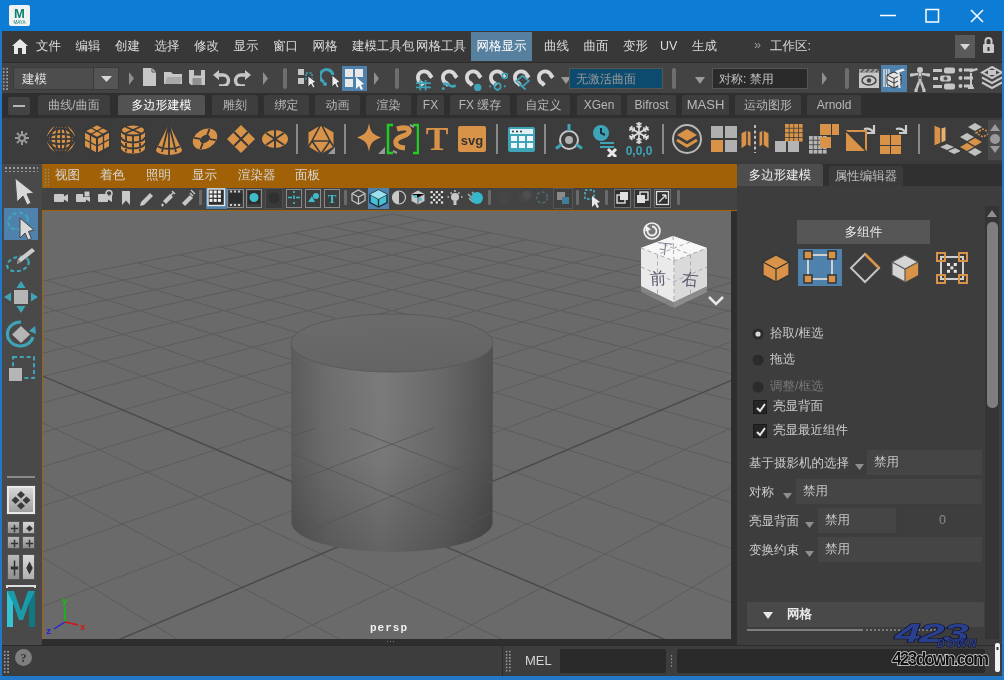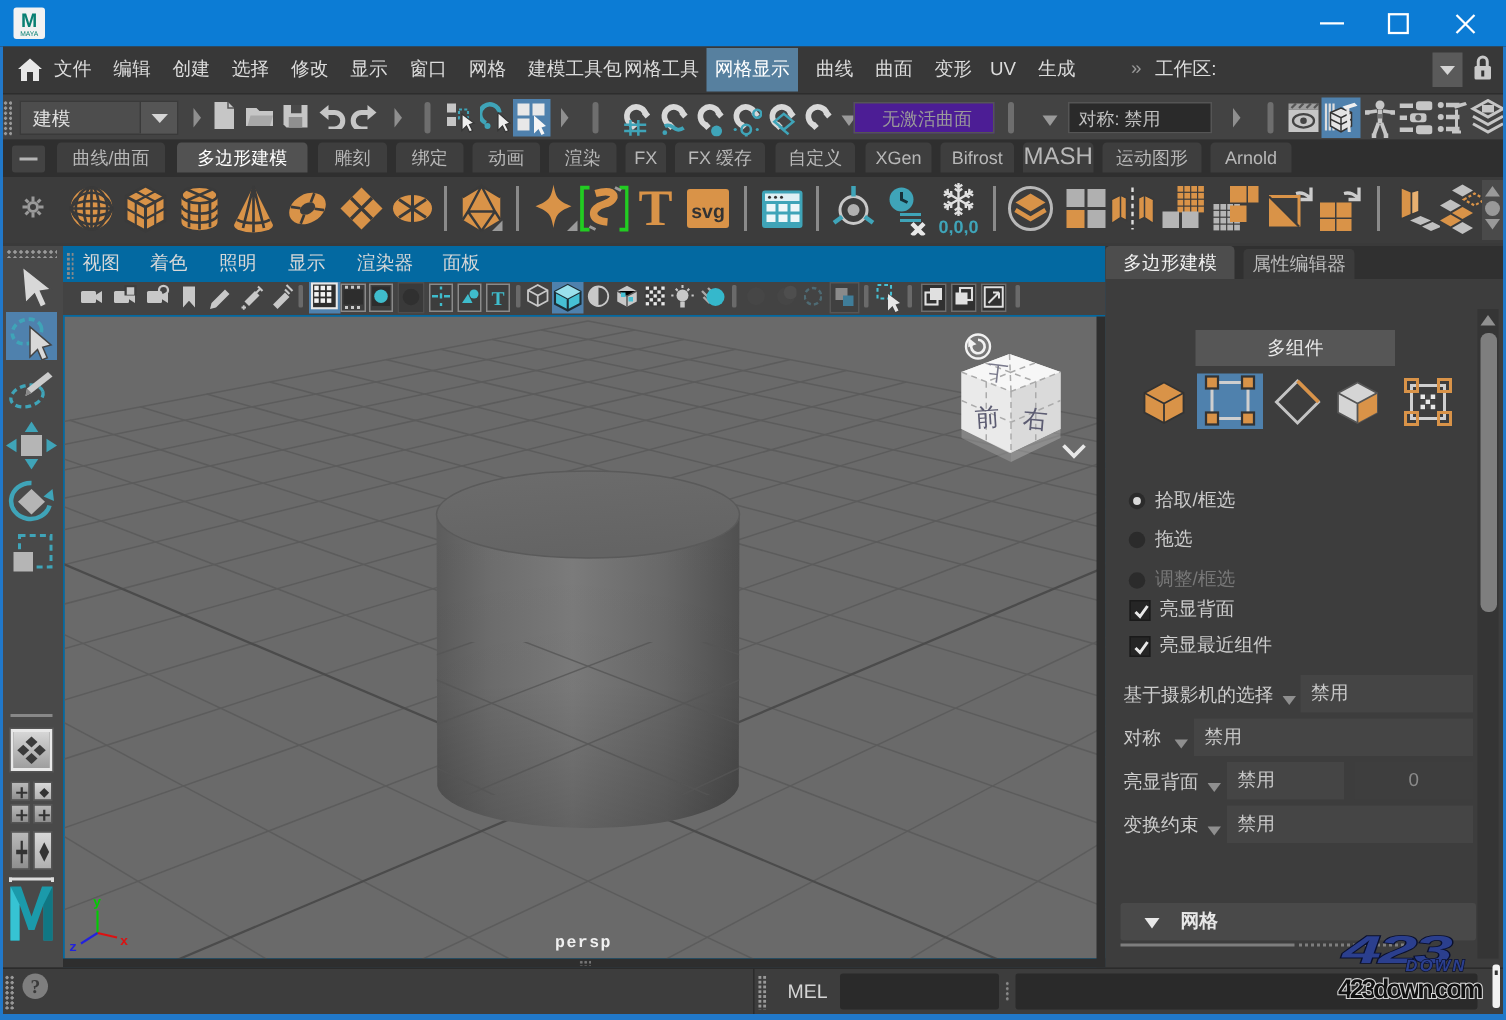--- a/index.html
+++ b/index.html
@@ -159,21 +159,21 @@
     <div style="position:absolute;left:535px;top:4px;width:21px;height:24px;"><svg width="21" height="24" viewBox="0 0 20 22">
         <g transform="rotate(-42 10 10)">
           <path d="M4.5 12 A6 6 0 1 1 15.5 12" fill="none" stroke="#d8d8d8" stroke-width="3.6"></path>
           <rect x="2.6" y="11" width="3.8" height="3.5" fill="#d8d8d8"></rect>
           <rect x="13.6" y="11" width="3.8" height="3.5" fill="#d8d8d8"></rect>
         </g>
       </svg></div>
     <div style="position:absolute;left:560px;top:11px"><svg width="12" height="9">
         <path d="M1 1 L11 1 L6 8 Z" fill="#9a9a9a"></path>
       </svg></div>
-    <div style="position:absolute;left:569px;top:5px;width:94px;height:21px;background:#4c1d95;border:1px solid #555;color:#9a9a9a;font-size:12px;line-height:20px;padding-left:18px">无激活曲面</div>
+    <div style="position:absolute;left:569px;top:5px;width:94px;height:21px;background:#0c4a6e;border:1px solid #555;color:#9a9a9a;font-size:12px;line-height:20px;padding-left:6px">无激活曲面</div>
     <div style="position:absolute;left:672px;top:5px;width:4px;height:21px;background:#6e6e6e;border-radius:2px"></div>
     <div style="position:absolute;left:694px;top:11px"><svg width="12" height="9">
         <path d="M1 1 L11 1 L6 8 Z" fill="#9a9a9a"></path>
       </svg></div>
     <div style="position:absolute;left:712px;top:5px;width:96px;height:21px;background:#2a2a2a;border:1px solid #555;color:#c0c0c0;font-size:12px;line-height:20px;padding-left:6px">对称: 禁用</div>
     <div style="position:absolute;left:820px;top:7px"><svg width="8" height="17">
         <path d="M2 2 L7 8.5 L2 15 Z" fill="#8f8f8f"></path>
       </svg></div>
     <div style="position:absolute;left:845px;top:5px;width:4px;height:21px;background:#6e6e6e;border-radius:2px"></div>
     <div style="position:absolute;left:858px;top:4px;width:22px;height:24px"><svg width="22" height="24" viewBox="0 0 22 24">
@@ -242,21 +242,21 @@
     <div style="position:absolute;left:118px;top:2px;width:87px;height:20px;background:#525252;color:#ffffff;text-align:center;line-height:20px;border-radius:3px 3px 0 0;font-size:12px">多边形建模</div>
     <div style="position:absolute;left:212px;top:2px;width:46px;height:20px;background:#3e3e3e;color:#b8b8b8;text-align:center;line-height:20px;border-radius:3px 3px 0 0;font-size:12px">雕刻</div>
     <div style="position:absolute;left:264px;top:2px;width:45px;height:20px;background:#3e3e3e;color:#b8b8b8;text-align:center;line-height:20px;border-radius:3px 3px 0 0;font-size:12px">绑定</div>
     <div style="position:absolute;left:315px;top:2px;width:45px;height:20px;background:#3e3e3e;color:#b8b8b8;text-align:center;line-height:20px;border-radius:3px 3px 0 0;font-size:12px">动画</div>
     <div style="position:absolute;left:366px;top:2px;width:45px;height:20px;background:#3e3e3e;color:#b8b8b8;text-align:center;line-height:20px;border-radius:3px 3px 0 0;font-size:12px">渲染</div>
     <div style="position:absolute;left:417px;top:2px;width:27px;height:20px;background:#3e3e3e;color:#b8b8b8;text-align:center;line-height:20px;border-radius:3px 3px 0 0;font-size:12px">FX</div>
     <div style="position:absolute;left:450px;top:2px;width:60px;height:20px;background:#3e3e3e;color:#b8b8b8;text-align:center;line-height:20px;border-radius:3px 3px 0 0;font-size:12px">FX 缓存</div>
     <div style="position:absolute;left:517px;top:2px;width:53px;height:20px;background:#3e3e3e;color:#b8b8b8;text-align:center;line-height:20px;border-radius:3px 3px 0 0;font-size:12px">自定义</div>
     <div style="position:absolute;left:577px;top:2px;width:44px;height:20px;background:#3e3e3e;color:#b8b8b8;text-align:center;line-height:20px;border-radius:3px 3px 0 0;font-size:12px">XGen</div>
     <div style="position:absolute;left:627px;top:2px;width:49px;height:20px;background:#3e3e3e;color:#b8b8b8;text-align:center;line-height:20px;border-radius:3px 3px 0 0;font-size:12px">Bifrost</div>
-    <div style="position:absolute;left:682px;top:2px;width:47px;height:20px;background:#3e3e3e;color:#b8b8b8;text-align:center;line-height:20px;border-radius:3px 3px 0 0;font-size:16px">MASH</div>
+    <div style="position:absolute;left:682px;top:2px;width:47px;height:20px;background:#3e3e3e;color:#b8b8b8;text-align:center;line-height:20px;border-radius:3px 3px 0 0;font-size:13px">MASH</div>
     <div style="position:absolute;left:735px;top:2px;width:66px;height:20px;background:#3e3e3e;color:#b8b8b8;text-align:center;line-height:20px;border-radius:3px 3px 0 0;font-size:12px">运动图形</div>
     <div style="position:absolute;left:807px;top:2px;width:54px;height:20px;background:#3e3e3e;color:#b8b8b8;text-align:center;line-height:20px;border-radius:3px 3px 0 0;font-size:12px">Arnold</div>
 </div>
 <div class="abs" style="left:0;top:118px;width:1004px;height:44px;background:#3c3c3c">
   <div class="abs" style="left:14px;top:12px"><svg width="16" height="16">
         <circle cx="8" cy="8" r="3" fill="none" stroke="#9a9a9a" stroke-width="2"></circle>
         <g stroke="#9a9a9a" stroke-width="2">
           <path d="M8 1 L8 4 M8 12 L8 15 M1 8 L4 8 M12 8 L15 8 M3 3 L5 5 M13 3 L11 5 M3 13 L5 11 M13 13 L11 11"></path>
         </g>
       </svg></div>
@@ -616,21 +616,21 @@
         <path d="M7 3.5 L10.5 7 L7 10.5 L3.5 7 Z" fill="#333"></path>
       </svg></div>
     <div style="position:absolute;left:6px;top:421px;width:30px;height:3px;border-top:2px solid #dddddd;border-left:2px solid #dddddd;border-right:2px solid #dddddd"></div>
     <div style="position:absolute;left:5px;top:425px;width:32px;height:40px"><svg width="32" height="40" viewBox="0 0 32 40">
         <path d="M2 2 L9 2 L16 22 L23 2 L30 2 L30 38 L24 38 L24 14 L18 31 L14 31 L8 14 L8 38 L2 38 Z" fill="#1b9aaa"></path>
         <path d="M2 2 L8 14 L8 38 L2 38 Z" fill="#36c3d3"></path>
         <path d="M30 2 L24 14 L24 38 L30 38 Z" fill="#107783"></path>
       </svg></div>
   </div>
 
-<div class="abs" style="left:42px;top:164px;width:695px;height:481px;background:#0369a1">
+<div class="abs" style="left:42px;top:164px;width:695px;height:481px;background:#a16207">
   <div class="abs" style="left:2px;top:4px;width:5px;height:18px;background-image:radial-gradient(circle,#8a8a8a 0.9px,transparent 1.1px);background-size:3.2px 3.2px"></div>
   <div class="abs" style="left:0;top:0;width:695px;height:23px;color:#d8d8d8">
     <span class="abs" style="left:13px;top:3px">视图</span>
       <span class="abs" style="left:58px;top:3px">着色</span>
       <span class="abs" style="left:104px;top:3px">照明</span>
       <span class="abs" style="left:150px;top:3px">显示</span>
       <span class="abs" style="left:196px;top:3px">渲染器</span>
       <span class="abs" style="left:253px;top:3px">面板</span>
   </div>
   <div class="abs" style="left:0;top:24px;width:695px;height:22px;background:#434343">

